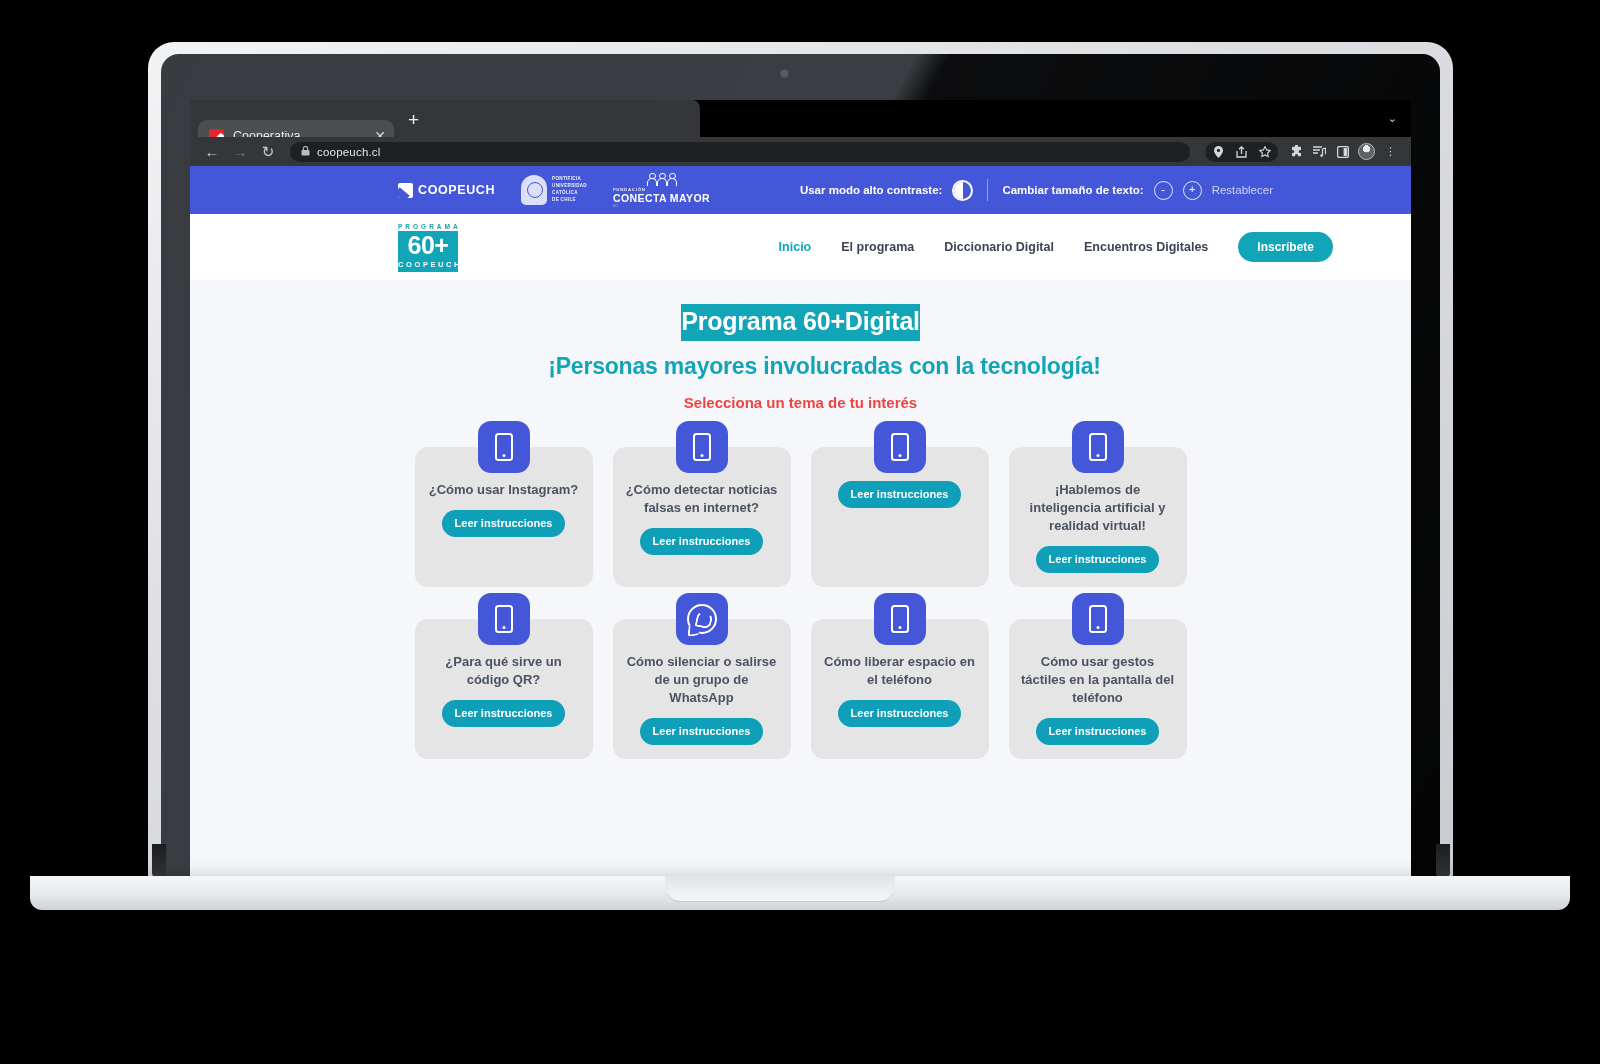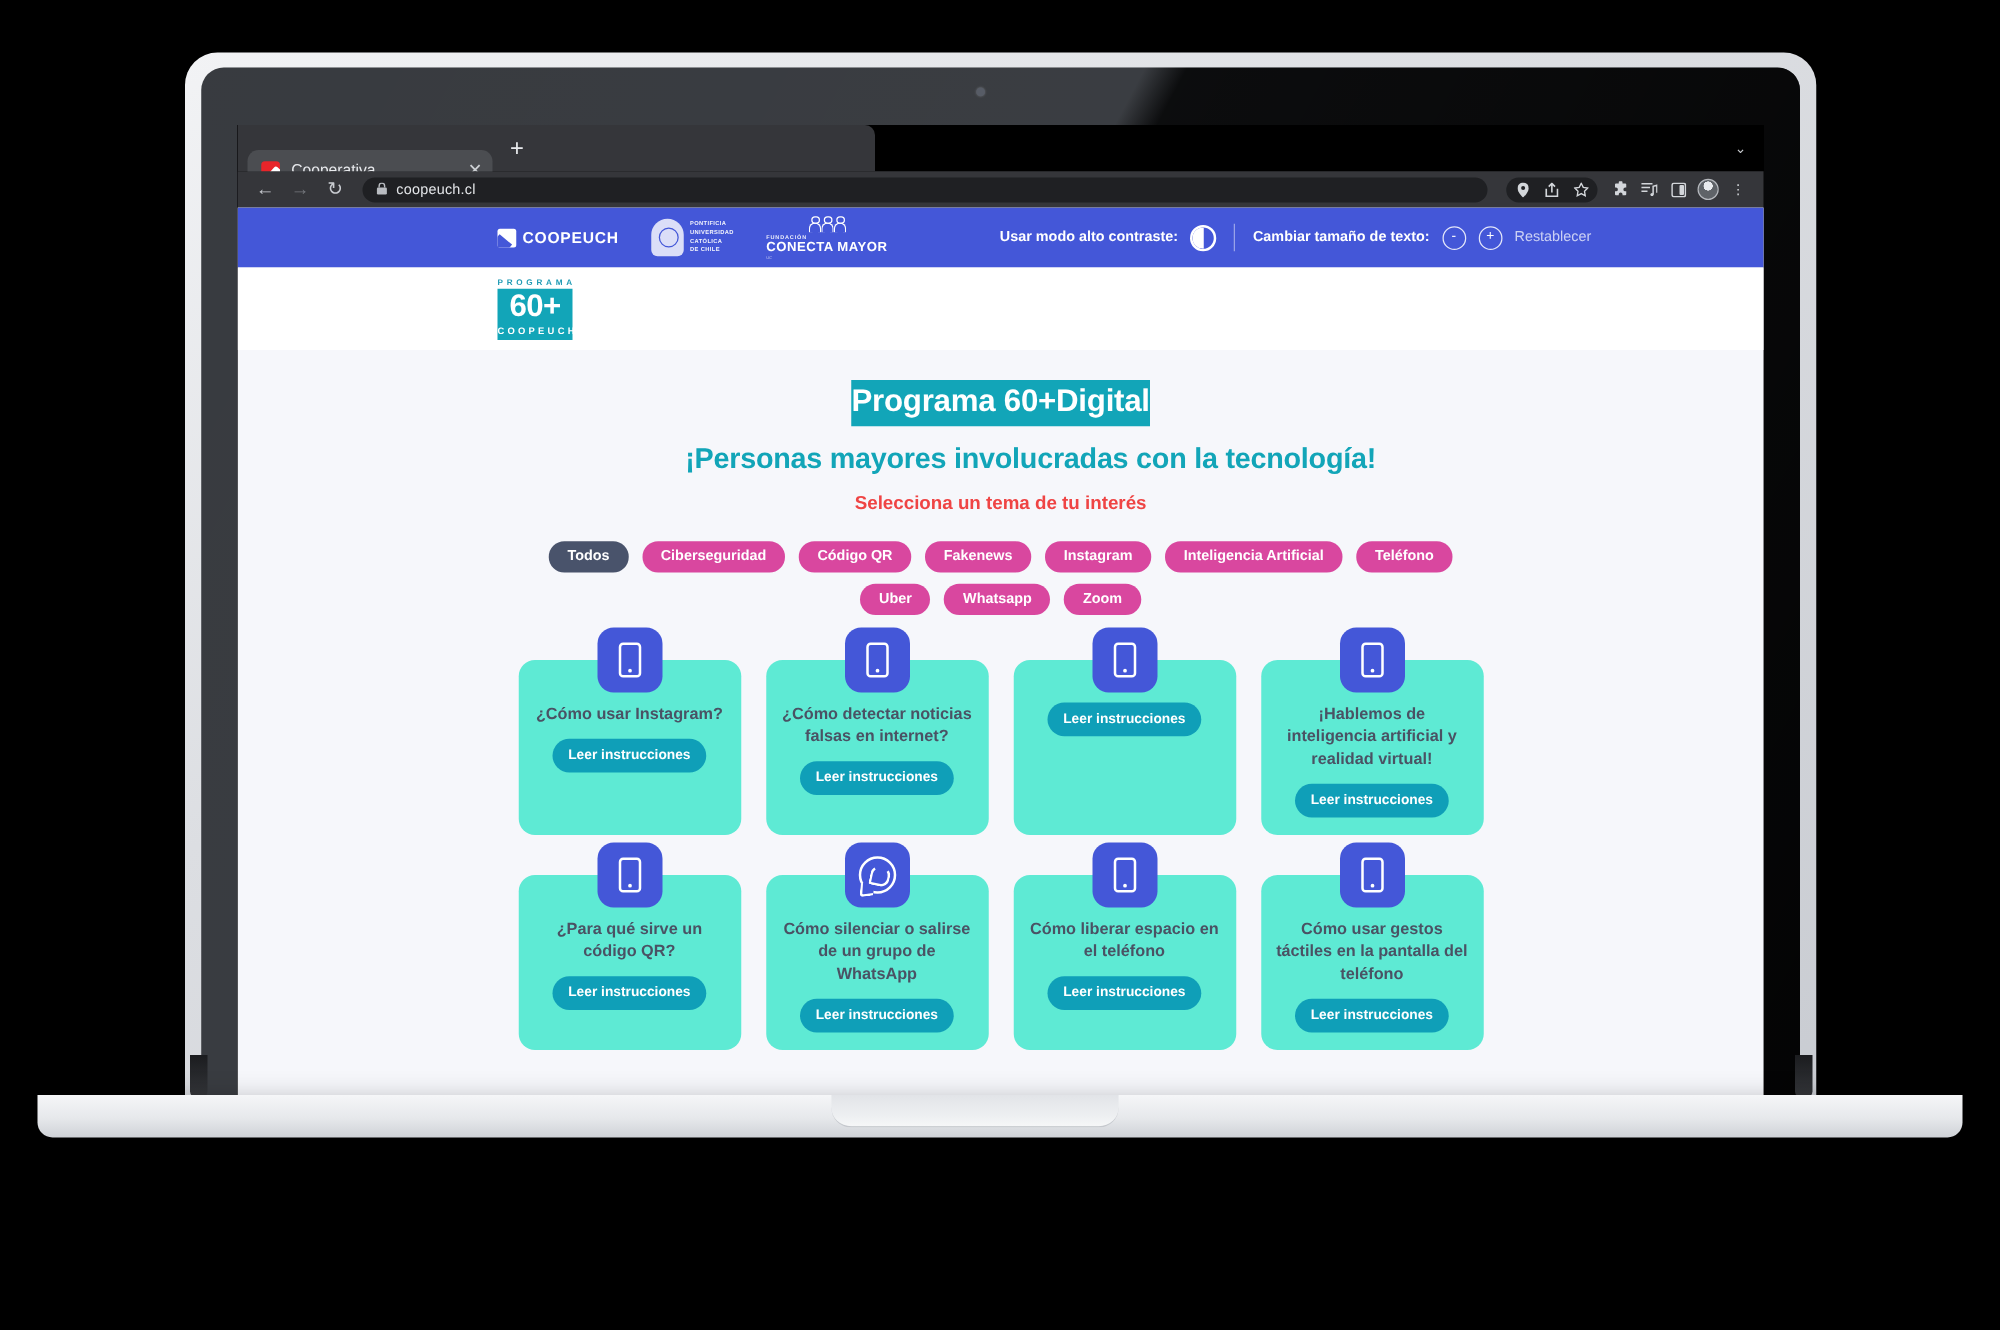--- a/index.html
+++ b/index.html
@@ -325,21 +325,21 @@
 
   
   #cards-area { padding: 36px 0 0; }
   .card-row {
     display: flex; justify-content: center;
     gap: 20px;
     margin-bottom: 32px;
   }
   .topic-card {
     width: 178px;
-    background: #5eead4;
+    background: #e5e5e5;
     border-radius: 13px;
     padding: 34px 12px 14px;
     text-align: center;
     position: relative;
     display: flex; flex-direction: column; align-items: center;
   }
   .card-icon {
     position: absolute; left: 50%; top: -26px;
     transform: translateX(-50%);
     width: 52px; height: 52px;
@@ -513,40 +513,35 @@
           <span id="reset-text">Restablecer</span>
         </div>
       </div>
 
       <div id="site-header">
         <div id="brand-logo">
           <div id="brand-programa">PROGRAMA</div>
           <div id="brand-box">60+</div>
           <div id="brand-digital">COOPEUCH</div>
         </div>
+        <div id="main-nav">
+          <a class="nav-link active">Inicio</a>
+          <a class="nav-link">El programa</a>
+          <a class="nav-link">Diccionario Digital</a>
+          <a class="nav-link">Encuentros Digitales</a>
+          <span id="signup-button">Inscríbete</span>
+        </div>
       </div>
 
       <div id="hero">
         <div><span id="hero-title">Programa 60+Digital</span></div>
         <div id="hero-subtitle">¡Personas mayores involucradas con la tecnología!</div>
         <div id="hero-instruction">Selecciona un tema de tu interés</div>
       </div>
 
-      <div id="filter-pills">
-        <span class="pill selected">Todos</span>
-        <span class="pill">Ciberseguridad</span>
-        <span class="pill">Código QR</span>
-        <span class="pill">Fakenews</span>
-        <span class="pill">Instagram</span>
-        <span class="pill">Inteligencia Artificial</span>
-        <span class="pill">Teléfono</span>
-        <span class="pill">Uber</span>
-        <span class="pill">Whatsapp</span>
-        <span class="pill">Zoom</span>
-      </div>
 
       <div id="cards-area">
 
         <div class="card-row">
           <div class="topic-card">
             <span class="card-icon">
                 <span class="phone-glyph"></span>
               </span>
             <div class="card-title">¿Cómo usar Instagram?</div>
             <span class="card-button">Leer instrucciones</span>

